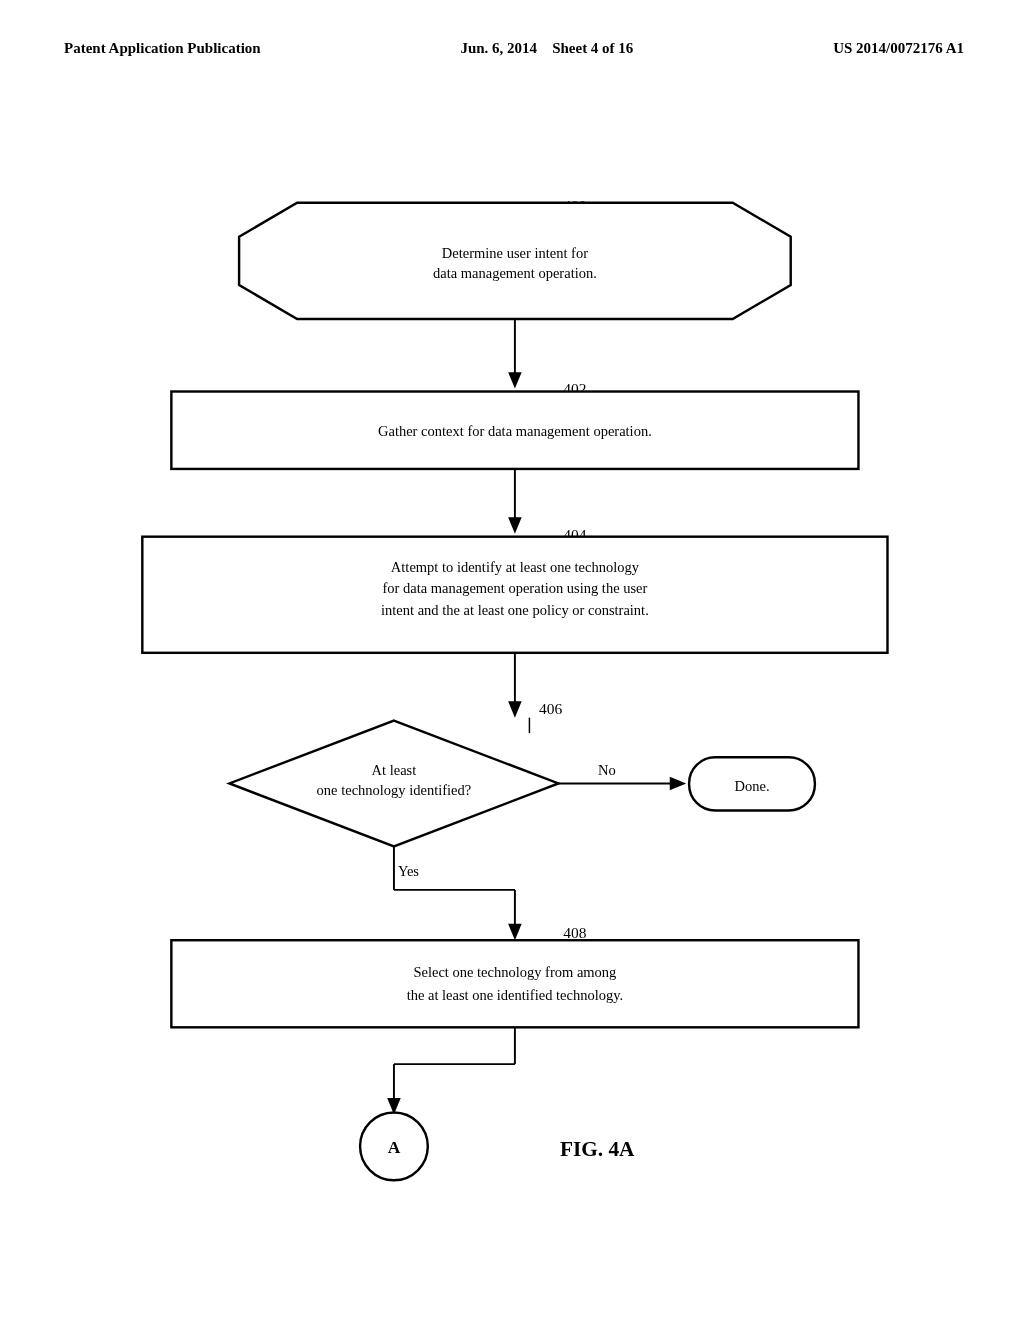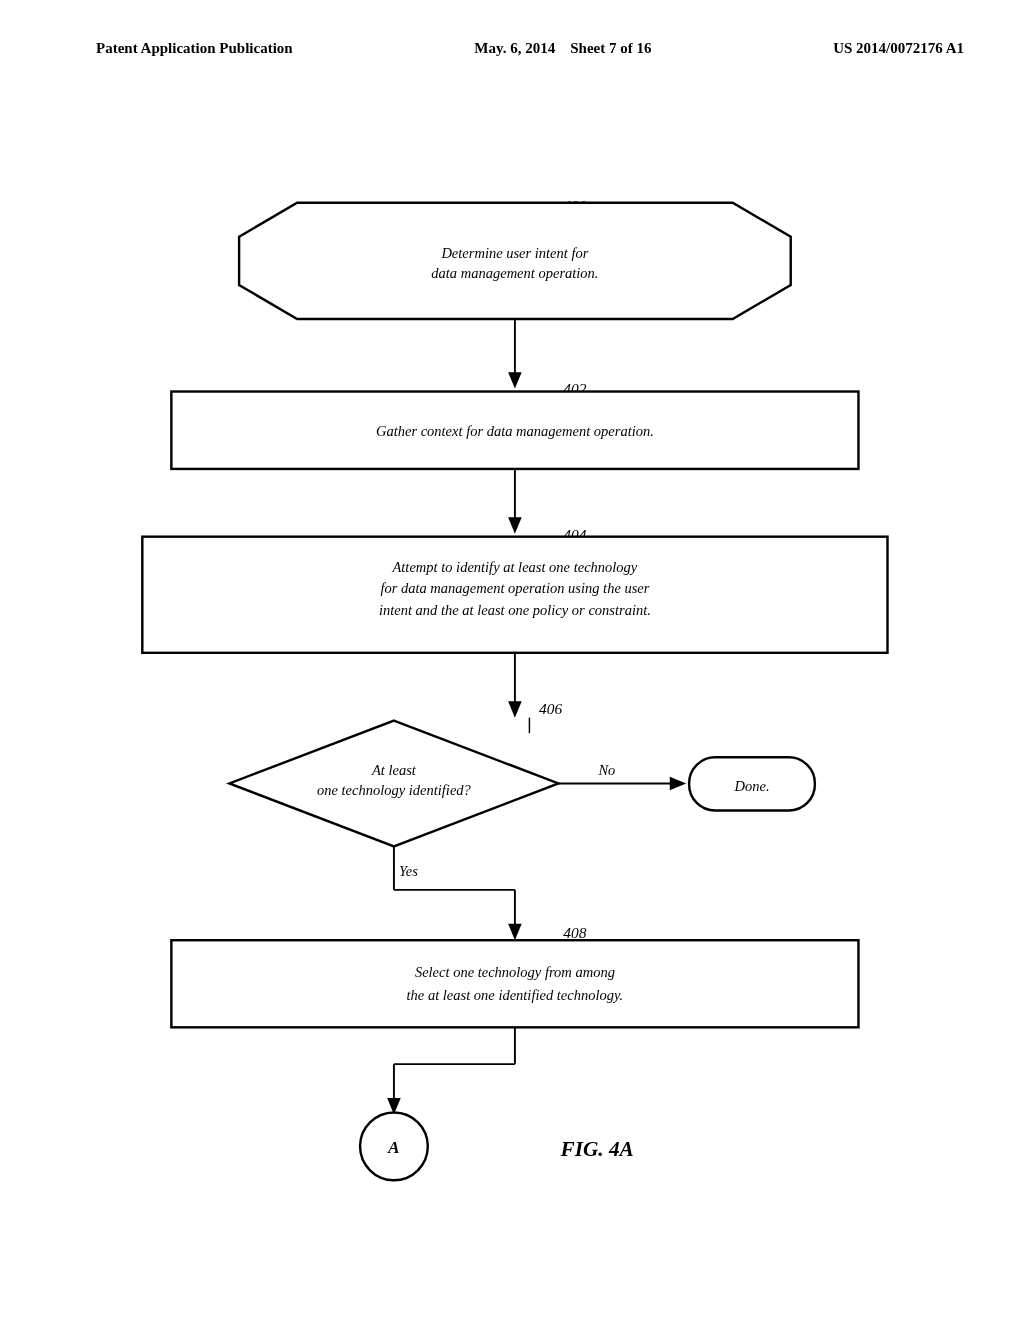--- a/index.html
+++ b/index.html
@@ -10,31 +10,30 @@
       font-family: 'Times New Roman', Times, serif;
       position: relative;
       overflow: hidden;
     }
 
     
     .header {
       display: flex;
       justify-content: space-between;
       align-items: baseline;
-      padding: 40px 60px 20px 96px;
+      padding: 40px 60px 20px 64px;
       font-size: 15px;
       font-weight: bold;
     }
 
     
     .flowchart {
       position: relative;
       width: 100%;
       height: 1200px;
-      font-style: italic;
     }
 
     
     .flowchart svg {
       position: absolute;
       top: 0;
       left: 0;
       width: 100%;
       height: 100%;
     }
@@ -60,22 +59,22 @@
       font-weight: bold;
       text-anchor: middle;
     }
   </style>
 </head>
 <body>
 
 <div class="header">
   <span>Patent Application Publication</span>
   <span>
-    <span>May. 6, 2014</span>&nbsp;&nbsp;&nbsp;
-    <span>Sheet 7 of 16</span>
+    <span>Jun. 6, 2014</span>&nbsp;&nbsp;&nbsp;
+    <span>Sheet 4 of 16</span>
   </span>
   <span>US 2014/0072176 A1</span>
 </div>
 
 <div class="flowchart">
   <svg viewBox="0 0 1024 1240" xmlns="http://www.w3.org/2000/svg">
 
     <text x="565" y="138" class="label-text">400</text>
     <line x1="555" y1="142" x2="555" y2="158" stroke="black" stroke-width="1.5"></line>
 

